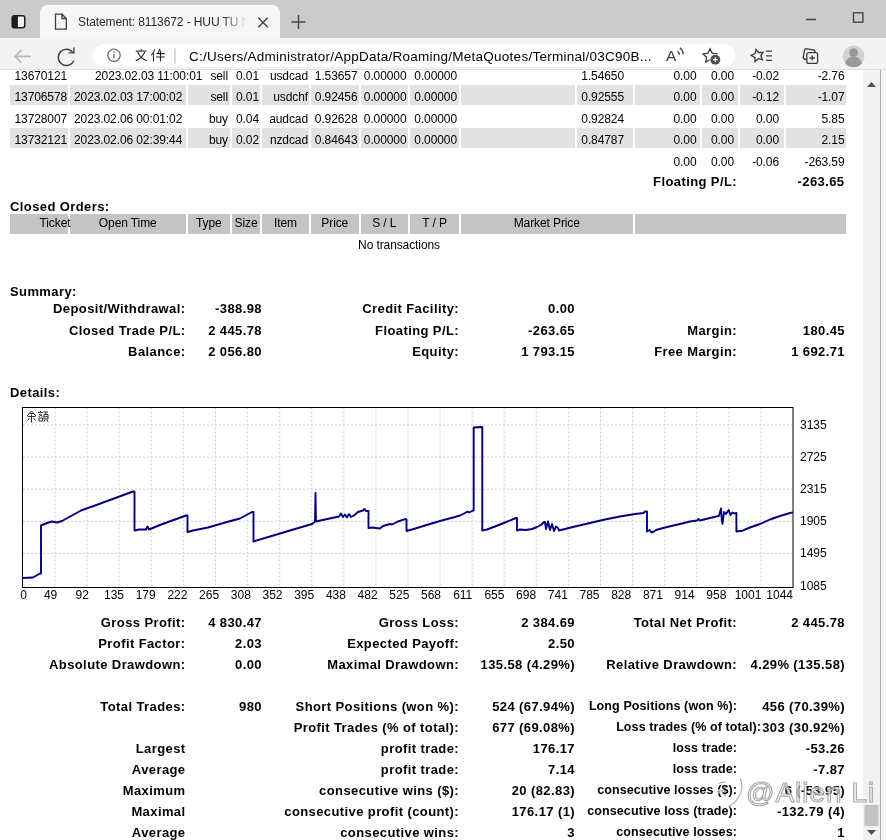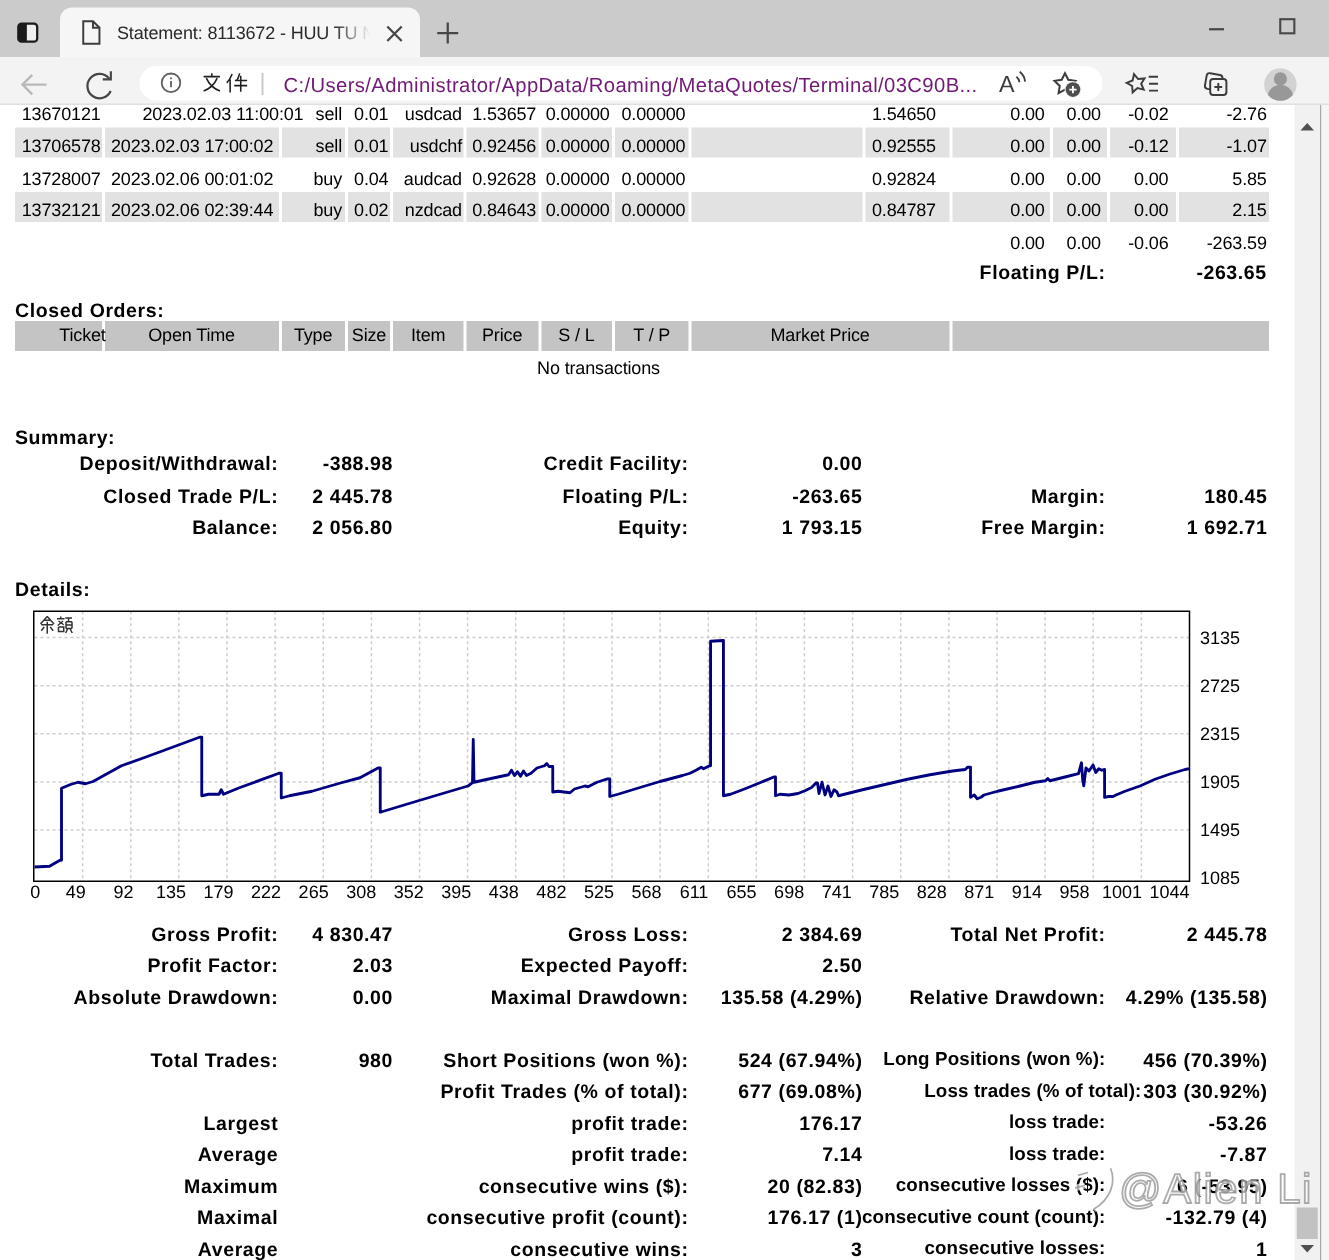--- a/index.html
+++ b/index.html
@@ -243,21 +243,21 @@
     <div class="txt s2 r" style="left:477px;top:758.1px;width:260px;">loss trade:</div>
     <div class="txt s r" style="left:585px;top:758.1px;width:260px;">-7.87</div>
 <div class="txt s r" style="left:-74.5px;top:779.1px;width:260px;">Maximum</div>
     <div class="txt s r" style="left:199px;top:779.1px;width:260px;">consecutive wins ($):</div>
     <div class="txt s r" style="left:315px;top:779.1px;width:260px;">20 (82.83)</div>
     <div class="txt s2 r" style="left:477px;top:779.1px;width:260px;">consecutive losses ($):</div>
     <div class="txt s r" style="left:585px;top:779.1px;width:260px;">6 (-53.95)</div>
 <div class="txt s r" style="left:-74.5px;top:800.1px;width:260px;">Maximal</div>
     <div class="txt s r" style="left:199px;top:800.1px;width:260px;">consecutive profit (count):</div>
     <div class="txt s r" style="left:315px;top:800.1px;width:260px;">176.17 (1)</div>
-    <div class="txt s2 r" style="left:477px;top:800.1px;width:260px;">consecutive count (count):</div>
+    <div class="txt s2 r" style="left:477px;top:800.1px;width:260px;">consecutive loss (trade):</div>
     <div class="txt s r" style="left:585px;top:800.1px;width:260px;">-132.79 (4)</div>
 <div class="txt s r" style="left:-74.5px;top:821.1px;width:260px;">Average</div>
     <div class="txt s r" style="left:199px;top:821.1px;width:260px;">consecutive wins:</div>
     <div class="txt s r" style="left:315px;top:821.1px;width:260px;">3</div>
     <div class="txt s2 r" style="left:477px;top:821.1px;width:260px;">consecutive losses:</div>
     <div class="txt s r" style="left:585px;top:821.1px;width:260px;">1</div>
 <div class="abs" style="left:863px;top:70px;width:17px;height:770px;background:#f1f1f1;"></div>
 <svg class="abs" style="left:863px;top:70px;" width="17" height="770">
       <polygon points="8.5,12 13,17 4,17" fill="#505050"></polygon>
       <polygon points="8.5,765 13,760 4,760" fill="#505050"></polygon>
@@ -327,21 +327,21 @@
 <g stroke="#3c3c3c" fill="none" stroke-width="1.3">
 <rect x="803.8" y="49.3" width="10.6" height="10.6" rx="2" transform="rotate(10 809.1 54.6)"></rect>
 <rect x="806.8" y="52.6" width="10.8" height="10.8" rx="2" fill="#f3f3f3"></rect>
 <path d="M812.2,55.4 v5.2 M809.6,58 h5.2"></path>
 </g>
 <circle cx="853.6" cy="56.3" r="10.8" fill="#d2d2d2"></circle>
 <circle cx="853.6" cy="52.6" r="4.4" fill="#989898"></circle>
 <path d="M845.2,63.2 a8.6,8.6 0 0 1 16.8,0 a10.8,10.8 0 0 1 -16.8,0 z" fill="#989898"></path>
 </svg>
 <div class="abs" style="left:78px;top:15px;width:176px;height:16px;overflow:hidden;z-index:12;font-size:12px;letter-spacing:-0.1px;color:#2a2a2a;-webkit-mask-image:linear-gradient(90deg,#000 145px,transparent 169px);">Statement: 8113672 - HUU TU N</div>
-<div class="abs" style="left:189px;top:48.5px;font-size:13.5px;letter-spacing:0.25px;color:#701a75;z-index:12;">C:/Users/Administrator/AppData/Roaming/MetaQuotes/Terminal/03C90B...</div>
+<div class="abs" style="left:189px;top:48.5px;font-size:13.5px;letter-spacing:0.25px;color:#000000;z-index:12;">C:/Users/Administrator/AppData/Roaming/MetaQuotes/Terminal/03C90B...</div>
 <svg class="abs" style="left:133.5px;top:48px;z-index:12;" width="32.5" height="14.5" viewBox="0 0 34 16">
 <g stroke="#1f1f1f" stroke-width="1.15" fill="none">
 <path d="M7,1 v2"></path>
         <path d="M1,3.4 h12"></path>
         <path d="M11,4.5 C9,9 5,12.5 1,14 M3,4.5 C5,9 9,12.5 13,14"></path>
 <path d="M22,1.5 C21,4 19.5,6.5 18,8 M20.5,5.5 v9.5"></path>
 <path d="M27.5,1 C27,3 26.5,4.5 25.5,6 M24,6.2 h9 M28.3,2.8 v11.7 M23.5,10 h9.5"></path>
 </g>
     </svg>
 </div>

